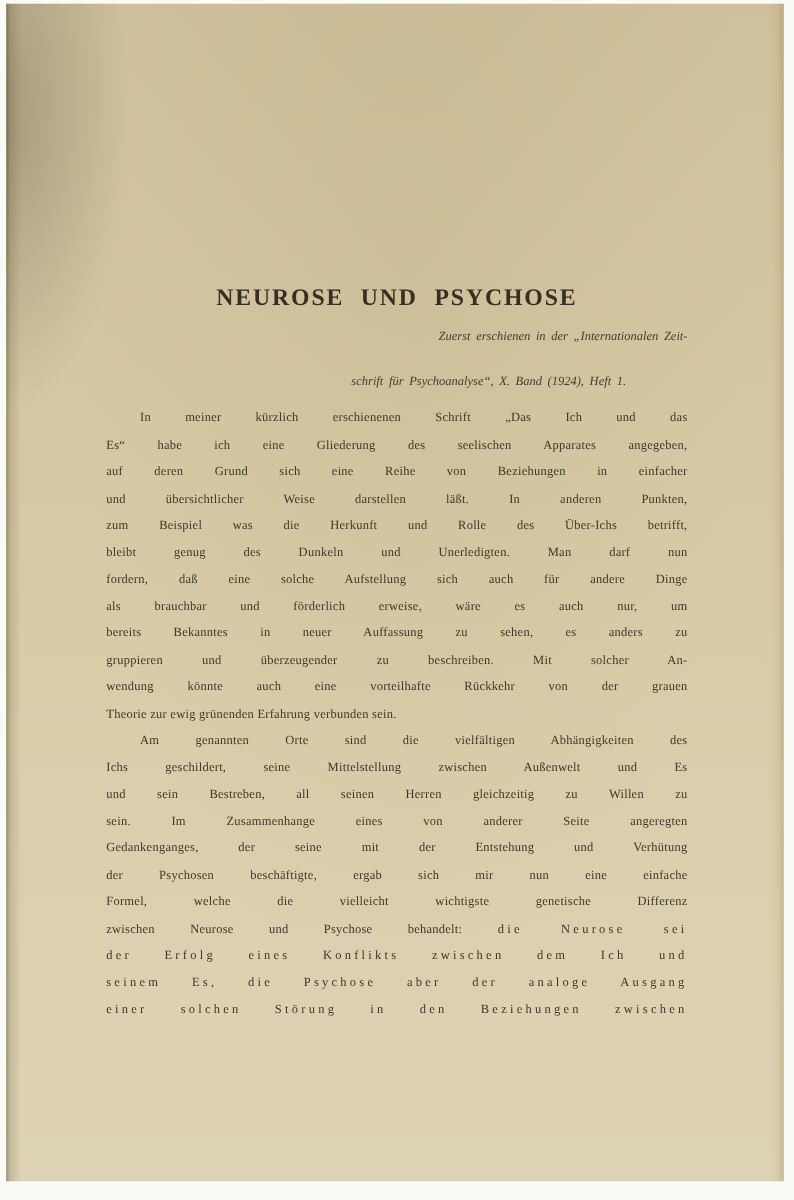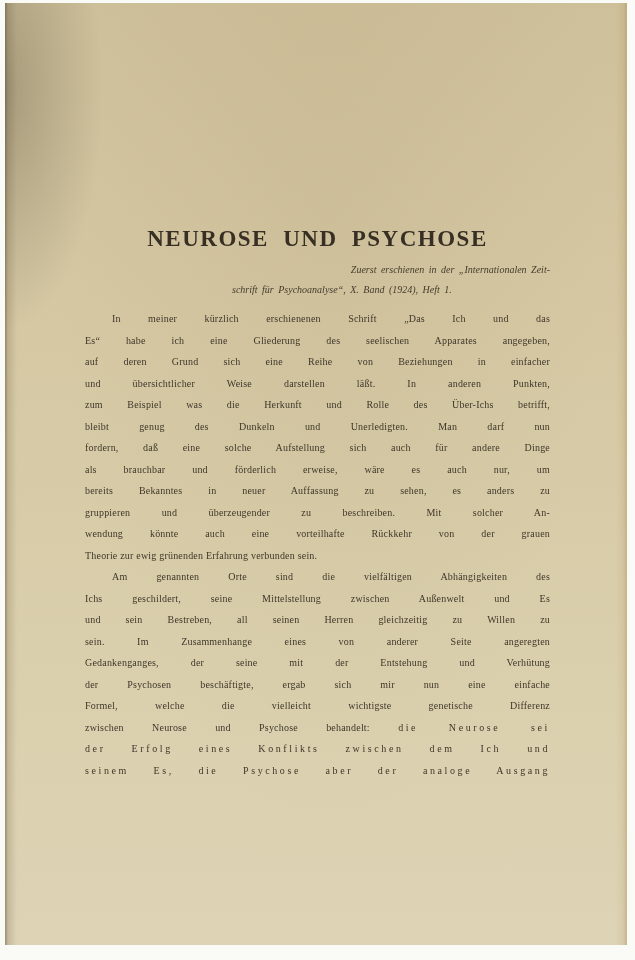--- a/index.html
+++ b/index.html
@@ -21,39 +21,39 @@
       linear-gradient(270deg, rgba(150,118,58,0.30) 0px, rgba(150,118,58,0.10) 4px, rgba(150,118,58,0) 11px),
       linear-gradient(180deg, #cec09a 0%, #d5c8a3 35%, #dbd0ae 75%, #ddd3b5 100%);
   }
   .content {
     position: absolute;
     left: 80px; right: 77px; top: 0;
     color: #3f372a;
   }
   h1.title {
     margin: 225px 0 0 0;
-    font-size: 23px;
+    font-size: 19px;
     font-weight: bold;
     text-align: center;
     letter-spacing: 1.5px;
     word-spacing: 7px;
     color: #372f23;
     line-height: 22px;
   }
   .citation {
     width: 318px;
     margin: 10px 0 0 auto;
     font-style: italic;
     font-size: 10px;
     line-height: 20px;
     color: #453c2d;
     word-spacing: 2px;
   }
   .cit-line1 { text-align: right; }
-  .cit-line2 { text-align: left; }
+  .cit-line2 { text-align: center; margin-top: 16px; }
   .text-block {
     margin-top: 8px;
     font-size: 10px;
     line-height: 21.5px;
     letter-spacing: 0.2px;
   }
   .line {
     text-align: justify;
     text-align-last: justify;
     white-space: normal;
@@ -89,16 +89,17 @@
           <div class="line indent"><span>Am genannten Orte sind die vielfältigen Abhängigkeiten des</span></div>
           <div class="line"><span>Ichs geschildert, seine Mittelstellung zwischen Außenwelt und Es</span></div>
           <div class="line"><span>und sein Bestreben, all seinen Herren gleichzeitig zu Willen zu</span></div>
           <div class="line"><span>sein. Im Zusammenhange eines von anderer Seite angeregten</span></div>
           <div class="line"><span>Gedankenganges, der seine mit der Entstehung und Verhütung</span></div>
           <div class="line"><span>der Psychosen beschäftigte, ergab sich mir nun eine einfache</span></div>
           <div class="line"><span>Formel, welche die vielleicht wichtigste genetische Differenz</span></div>
           <div class="line"><span>zwischen Neurose und Psychose behandelt: </span><span class="sperr">die Neurose sei</span></div>
           <div class="line"><span class="sperr">der Erfolg eines Konflikts zwischen dem Ich und</span></div>
           <div class="line"><span class="sperr">seinem Es, die Psychose aber der analoge Ausgang</span></div>
+          <div class="line"><span class="sperr">einer solchen Störung in den Beziehungen zwischen</span></div>
         </div>
     </div>
   </div>
 </div>
 
 </body></html>

